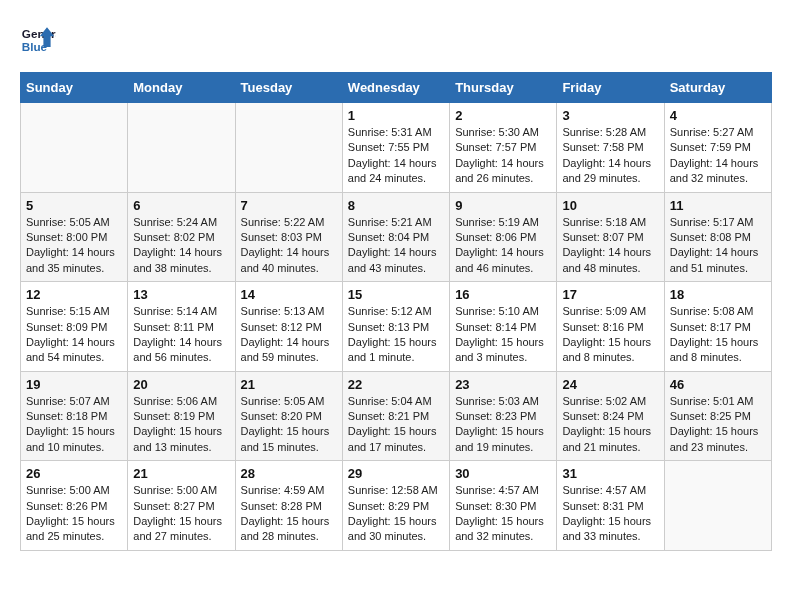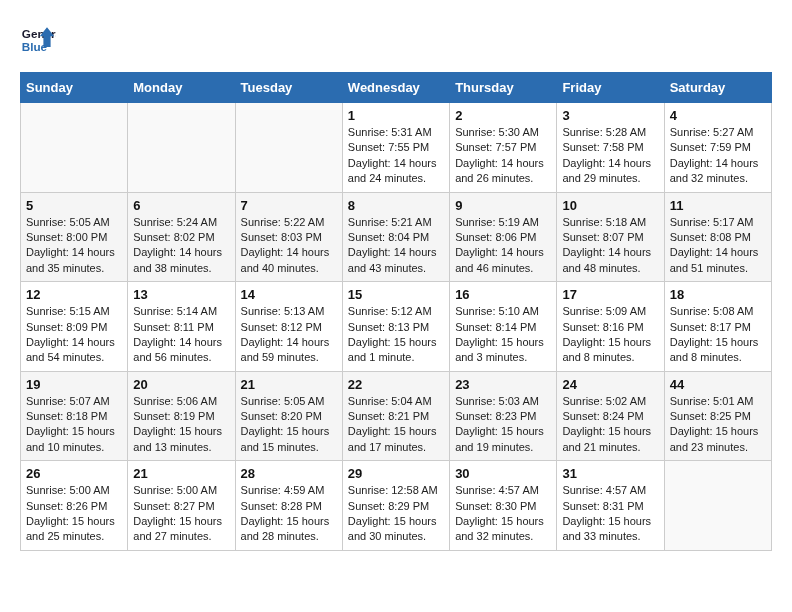--- a/index.html
+++ b/index.html
@@ -137,21 +137,21 @@
         <td><span class="day-num">17</span><span class="cell-text">Sunrise: 5:09 AM</span><br><span class="cell-text">Sunset: 8:16 PM</span><br><span class="cell-text">Daylight: 15 hours and 8 minutes.</span></td>
         <td><span class="day-num">18</span><span class="cell-text">Sunrise: 5:08 AM</span><br><span class="cell-text">Sunset: 8:17 PM</span><br><span class="cell-text">Daylight: 15 hours and 8 minutes.</span></td>
       </tr>
       <tr>
         <td><span class="day-num">19</span><span class="cell-text">Sunrise: 5:07 AM</span><br><span class="cell-text">Sunset: 8:18 PM</span><br><span class="cell-text">Daylight: 15 hours and 10 minutes.</span></td>
         <td><span class="day-num">20</span><span class="cell-text">Sunrise: 5:06 AM</span><br><span class="cell-text">Sunset: 8:19 PM</span><br><span class="cell-text">Daylight: 15 hours and 13 minutes.</span></td>
         <td><span class="day-num">21</span><span class="cell-text">Sunrise: 5:05 AM</span><br><span class="cell-text">Sunset: 8:20 PM</span><br><span class="cell-text">Daylight: 15 hours and 15 minutes.</span></td>
         <td><span class="day-num">22</span><span class="cell-text">Sunrise: 5:04 AM</span><br><span class="cell-text">Sunset: 8:21 PM</span><br><span class="cell-text">Daylight: 15 hours and 17 minutes.</span></td>
         <td><span class="day-num">23</span><span class="cell-text">Sunrise: 5:03 AM</span><br><span class="cell-text">Sunset: 8:23 PM</span><br><span class="cell-text">Daylight: 15 hours and 19 minutes.</span></td>
         <td><span class="day-num">24</span><span class="cell-text">Sunrise: 5:02 AM</span><br><span class="cell-text">Sunset: 8:24 PM</span><br><span class="cell-text">Daylight: 15 hours and 21 minutes.</span></td>
-        <td><span class="day-num">44</span><span class="cell-text">Sunrise: 5:01 AM</span><br><span class="cell-text">Sunset: 8:25 PM</span><br><span class="cell-text">Daylight: 15 hours and 23 minutes.</span></td>
+        <td><span class="day-num">46</span><span class="cell-text">Sunrise: 5:01 AM</span><br><span class="cell-text">Sunset: 8:25 PM</span><br><span class="cell-text">Daylight: 15 hours and 23 minutes.</span></td>
       </tr>
       <tr>
         <td><span class="day-num">26</span><span class="cell-text">Sunrise: 5:00 AM</span><br><span class="cell-text">Sunset: 8:26 PM</span><br><span class="cell-text">Daylight: 15 hours and 25 minutes.</span></td>
         <td><span class="day-num">21</span><span class="cell-text">Sunrise: 5:00 AM</span><br><span class="cell-text">Sunset: 8:27 PM</span><br><span class="cell-text">Daylight: 15 hours and 27 minutes.</span></td>
         <td><span class="day-num">28</span><span class="cell-text">Sunrise: 4:59 AM</span><br><span class="cell-text">Sunset: 8:28 PM</span><br><span class="cell-text">Daylight: 15 hours and 28 minutes.</span></td>
         <td><span class="day-num">29</span><span class="cell-text">Sunrise: 12:58 AM</span><br><span class="cell-text">Sunset: 8:29 PM</span><br><span class="cell-text">Daylight: 15 hours and 30 minutes.</span></td>
         <td><span class="day-num">30</span><span class="cell-text">Sunrise: 4:57 AM</span><br><span class="cell-text">Sunset: 8:30 PM</span><br><span class="cell-text">Daylight: 15 hours and 32 minutes.</span></td>
         <td><span class="day-num">31</span><span class="cell-text">Sunrise: 4:57 AM</span><br><span class="cell-text">Sunset: 8:31 PM</span><br><span class="cell-text">Daylight: 15 hours and 33 minutes.</span></td>
         <td class="empty-cell"></td>
       </tr>

